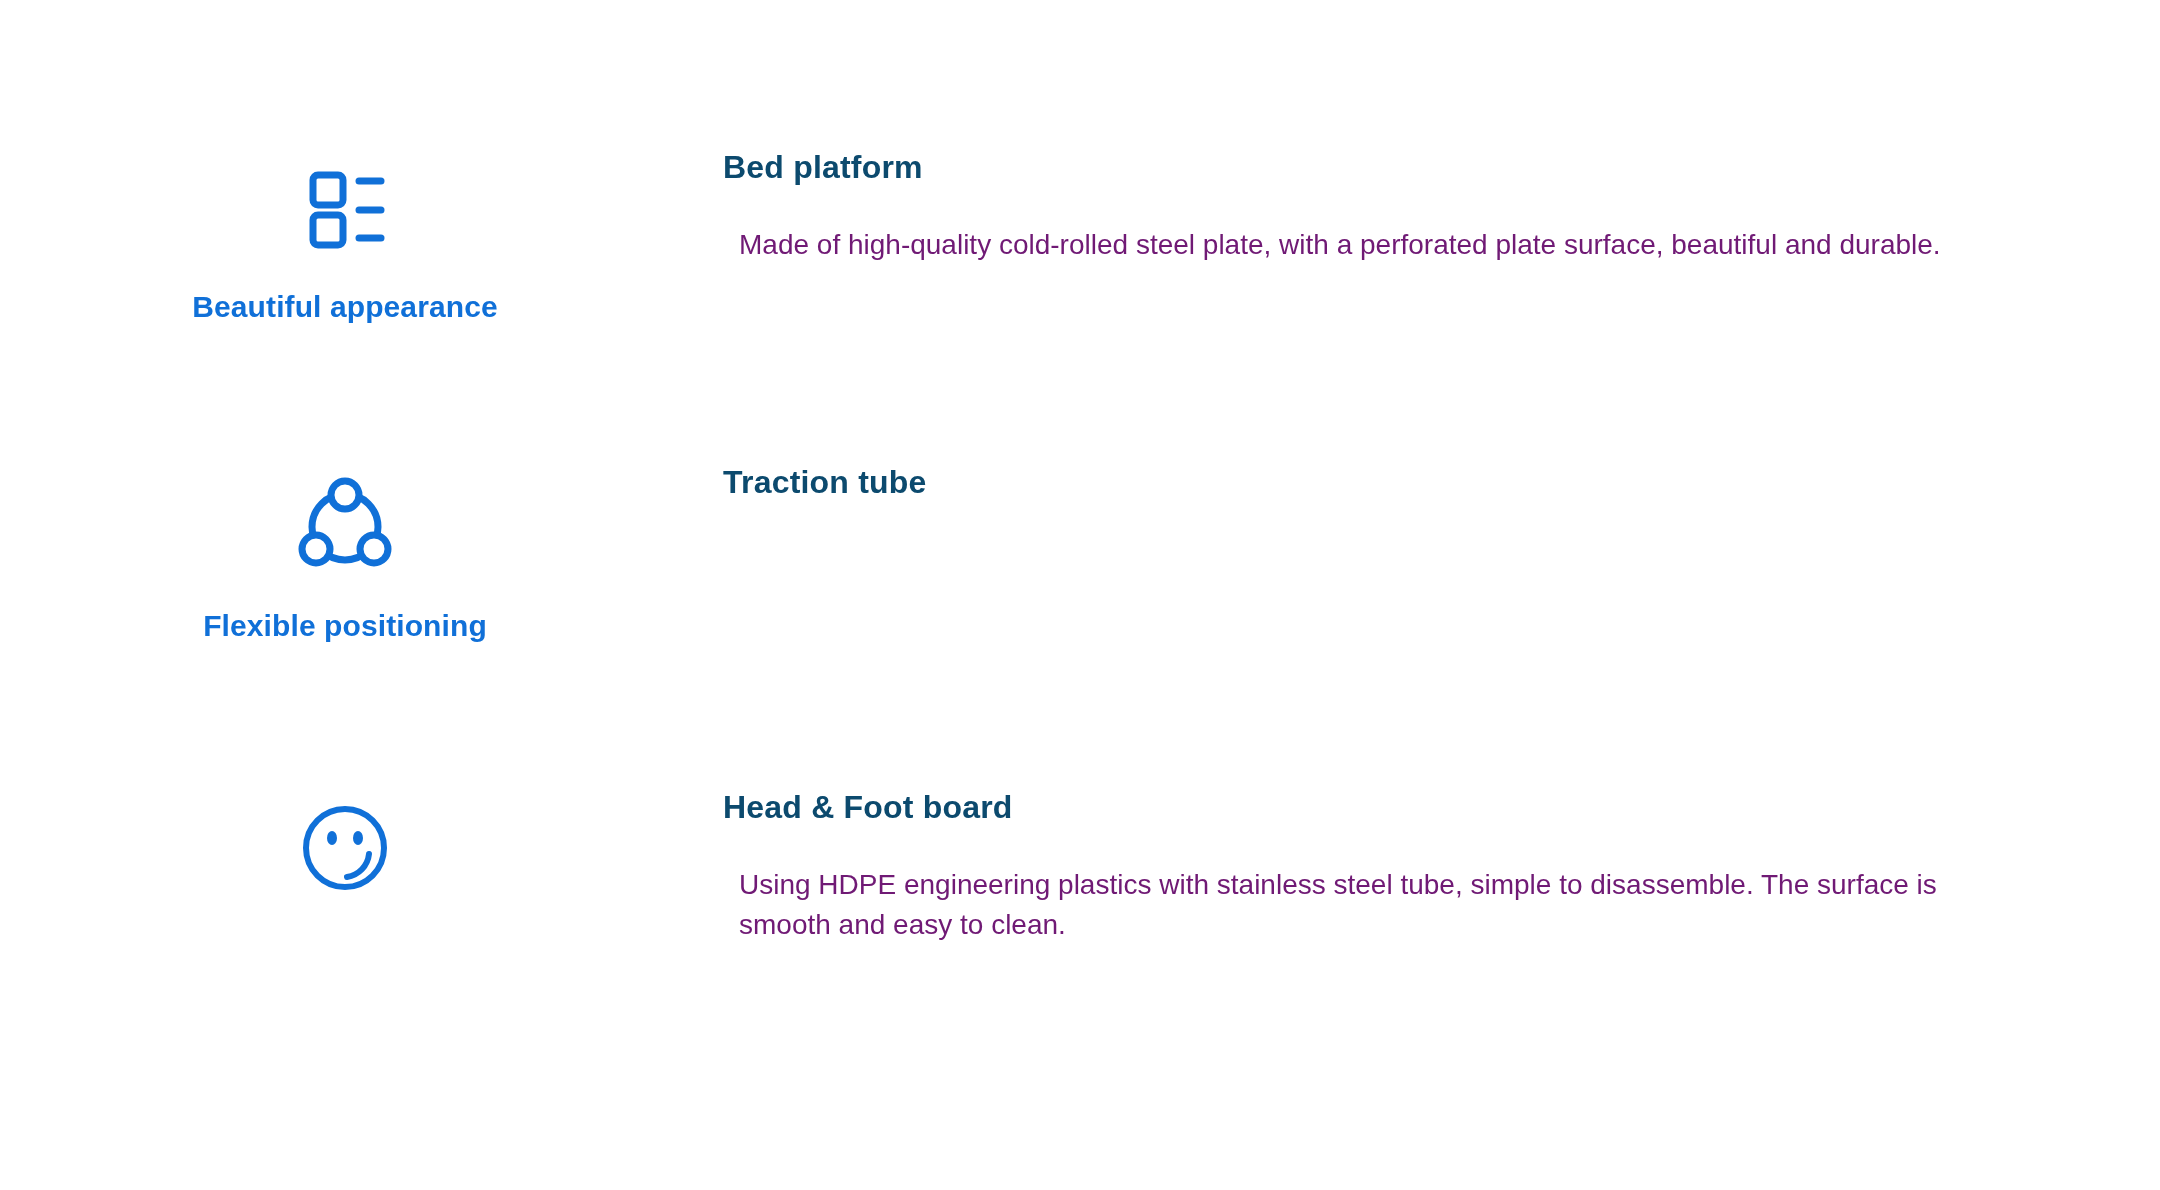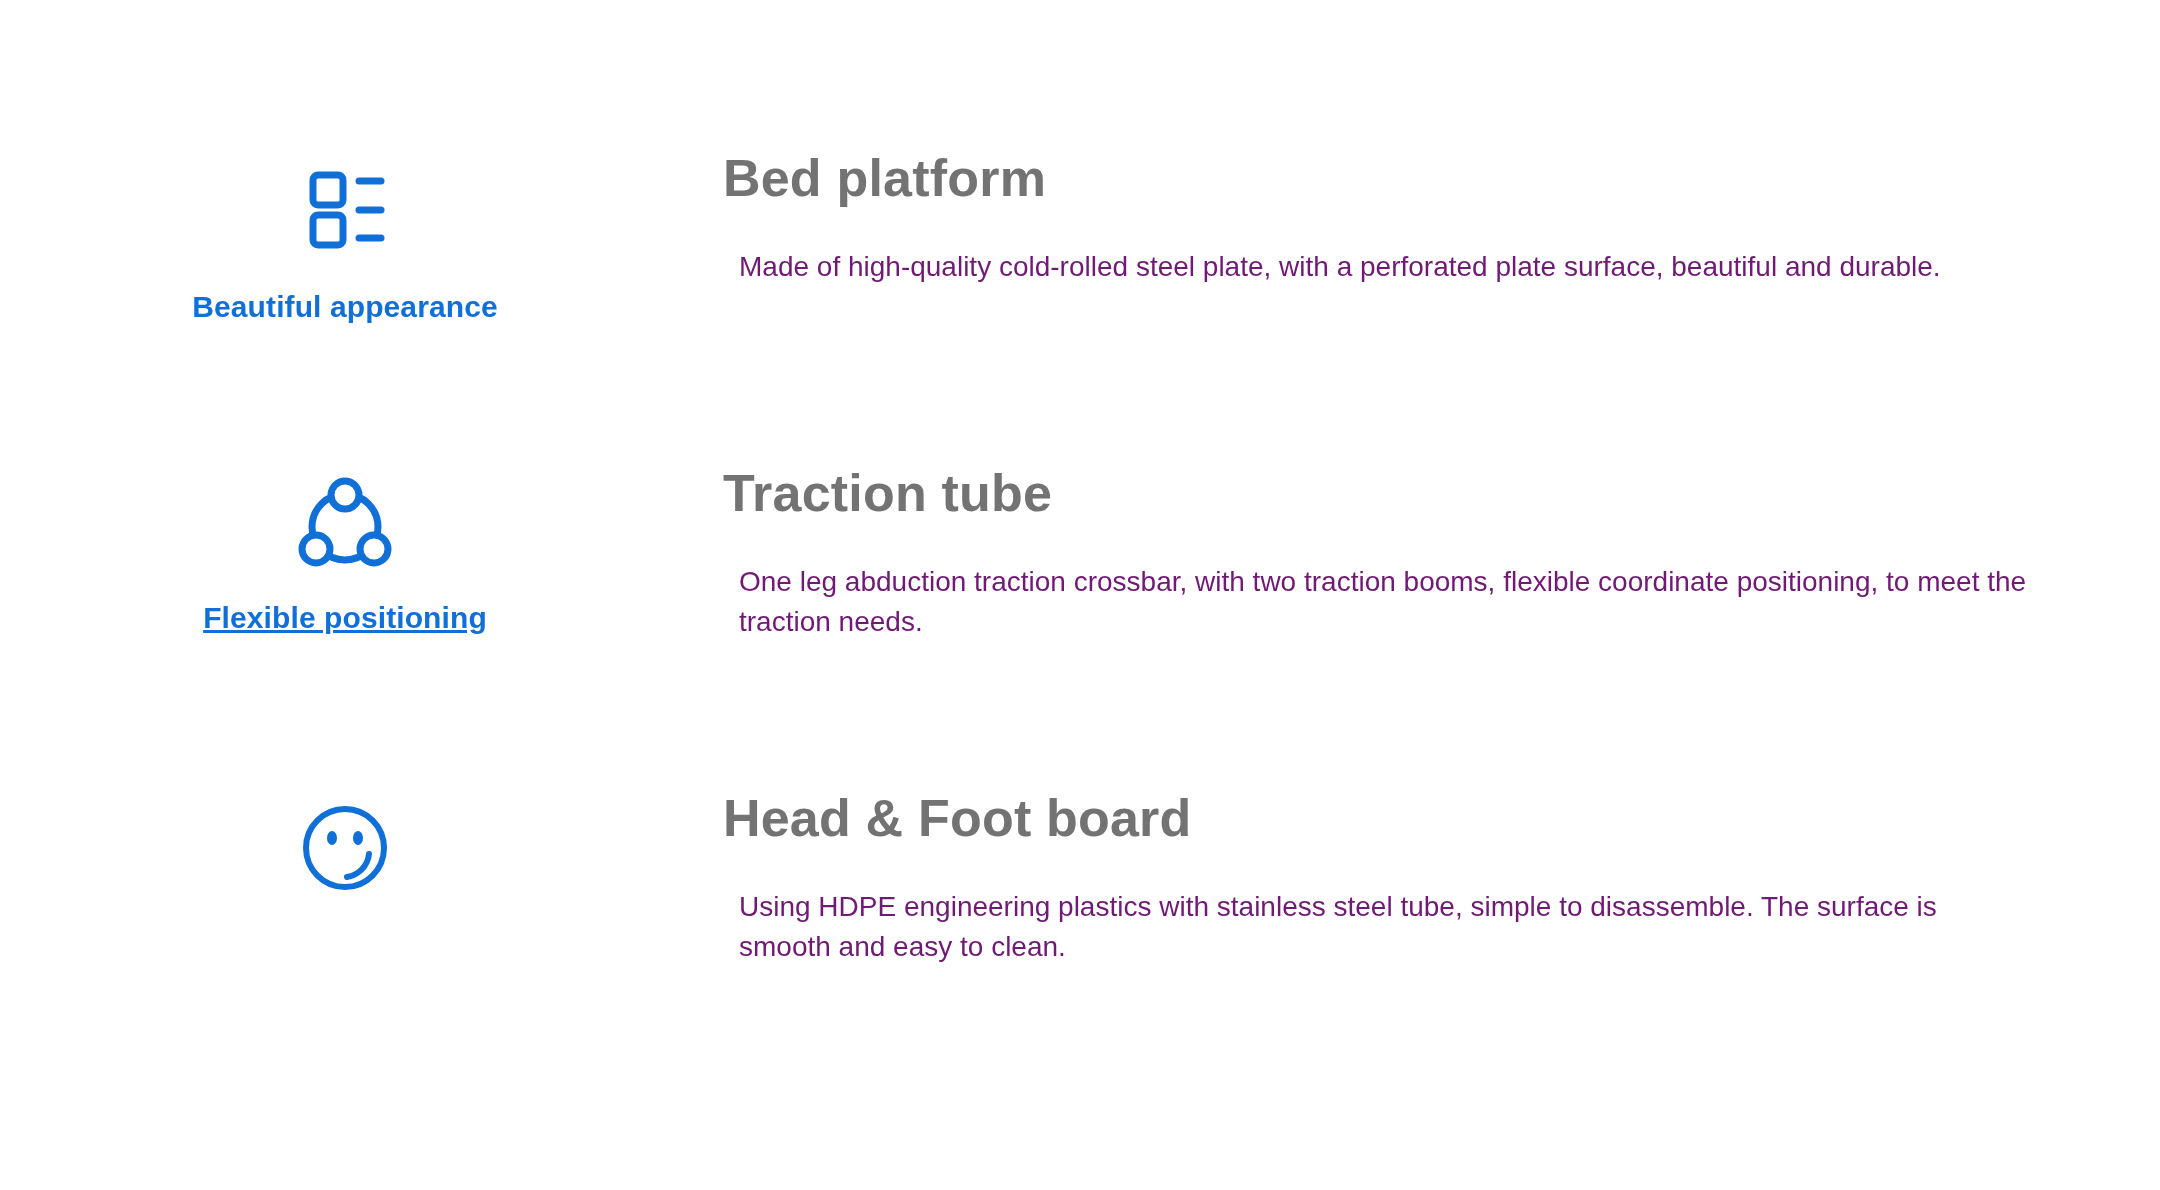--- a/index.html
+++ b/index.html
@@ -60,36 +60,36 @@
     font-size: 30px;
     font-weight: 700;
     letter-spacing: 0.1px;
     line-height: 1.15;
     color: #1070D8;
     white-space: nowrap;
   }
 
   
   .feature-row[data-row="0"] .icon-caption { margin-top: 18px; }
-  .feature-row[data-row="1"] .icon-caption { margin-top: 14px; text-decoration: underline; }
+  .feature-row[data-row="1"] .icon-caption { margin-top: 22px; }
   .feature-row[data-row="2"] .icon-caption { margin-top: 24px; }
 
   
   .text-col {
     position: absolute;
     left: 723px;
     top: 0;
     width: 1320px;
   }
 
   .feature-title {
-    font-size: 52px;
+    font-size: 32px;
     font-weight: 700;
     line-height: 1.1;
-    color: #737373;
+    color: #0c4a6e;
     margin: 0;
     letter-spacing: 0.2px;
   }
 
   .feature-desc {
     margin: 16px;
     padding-top: 24px;
     font-size: 28px;
     line-height: 1.42;
     color: #701a75;
@@ -136,21 +136,20 @@
           <circle cx="48" cy="18" r="14" stroke="#1070D8" stroke-width="7" fill="#ffffff"></circle>
           <circle cx="19" cy="72" r="14" stroke="#1070D8" stroke-width="7" fill="#ffffff"></circle>
           <circle cx="77" cy="72" r="14" stroke="#1070D8" stroke-width="7" fill="#ffffff"></circle>
         </svg>
       </div>
       <div class="icon-caption">Flexible positioning</div>
     </div>
 
     <div class="text-col">
       <h2 class="feature-title">Traction tube</h2>
-      <p class="feature-desc">One leg abduction traction crossbar, with two traction booms, flexible coordinate positioning, to meet the traction needs.</p>
     </div>
 
   </section>
 
   <section class="feature-row" data-row="2">
 
     <div class="icon-col">
       <div class="icon-shell">
         <svg width="92" height="92" viewBox="0 0 92 92" fill="none" aria-hidden="true">
           <circle cx="46" cy="46" r="39" stroke="#1070D8" stroke-width="6" fill="none"></circle>

